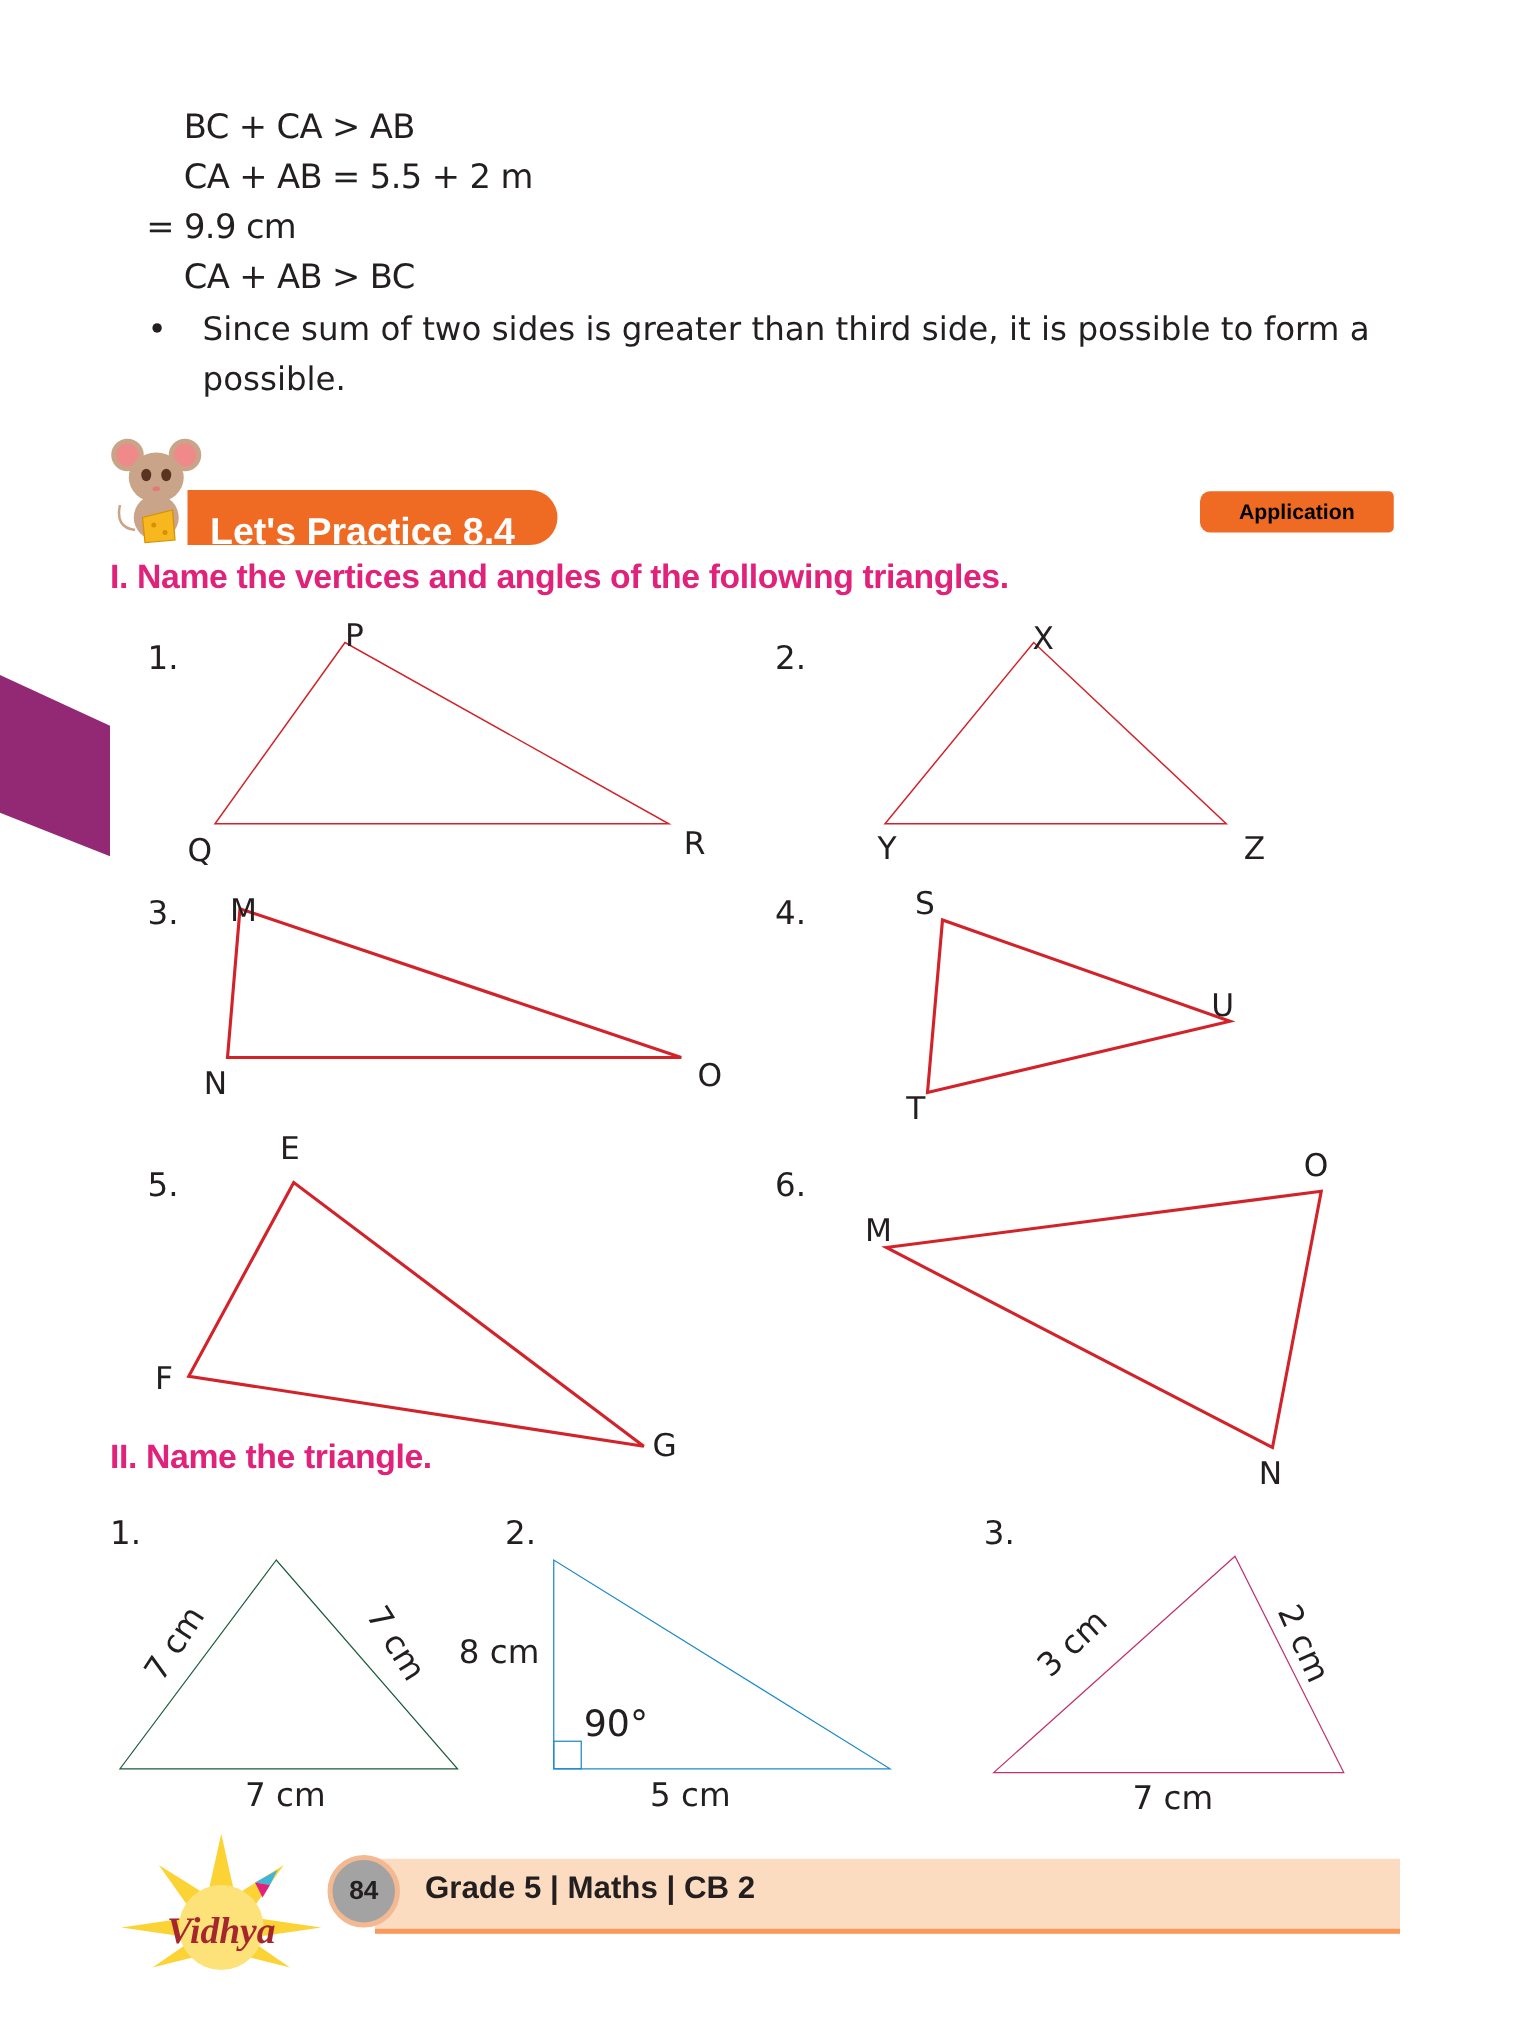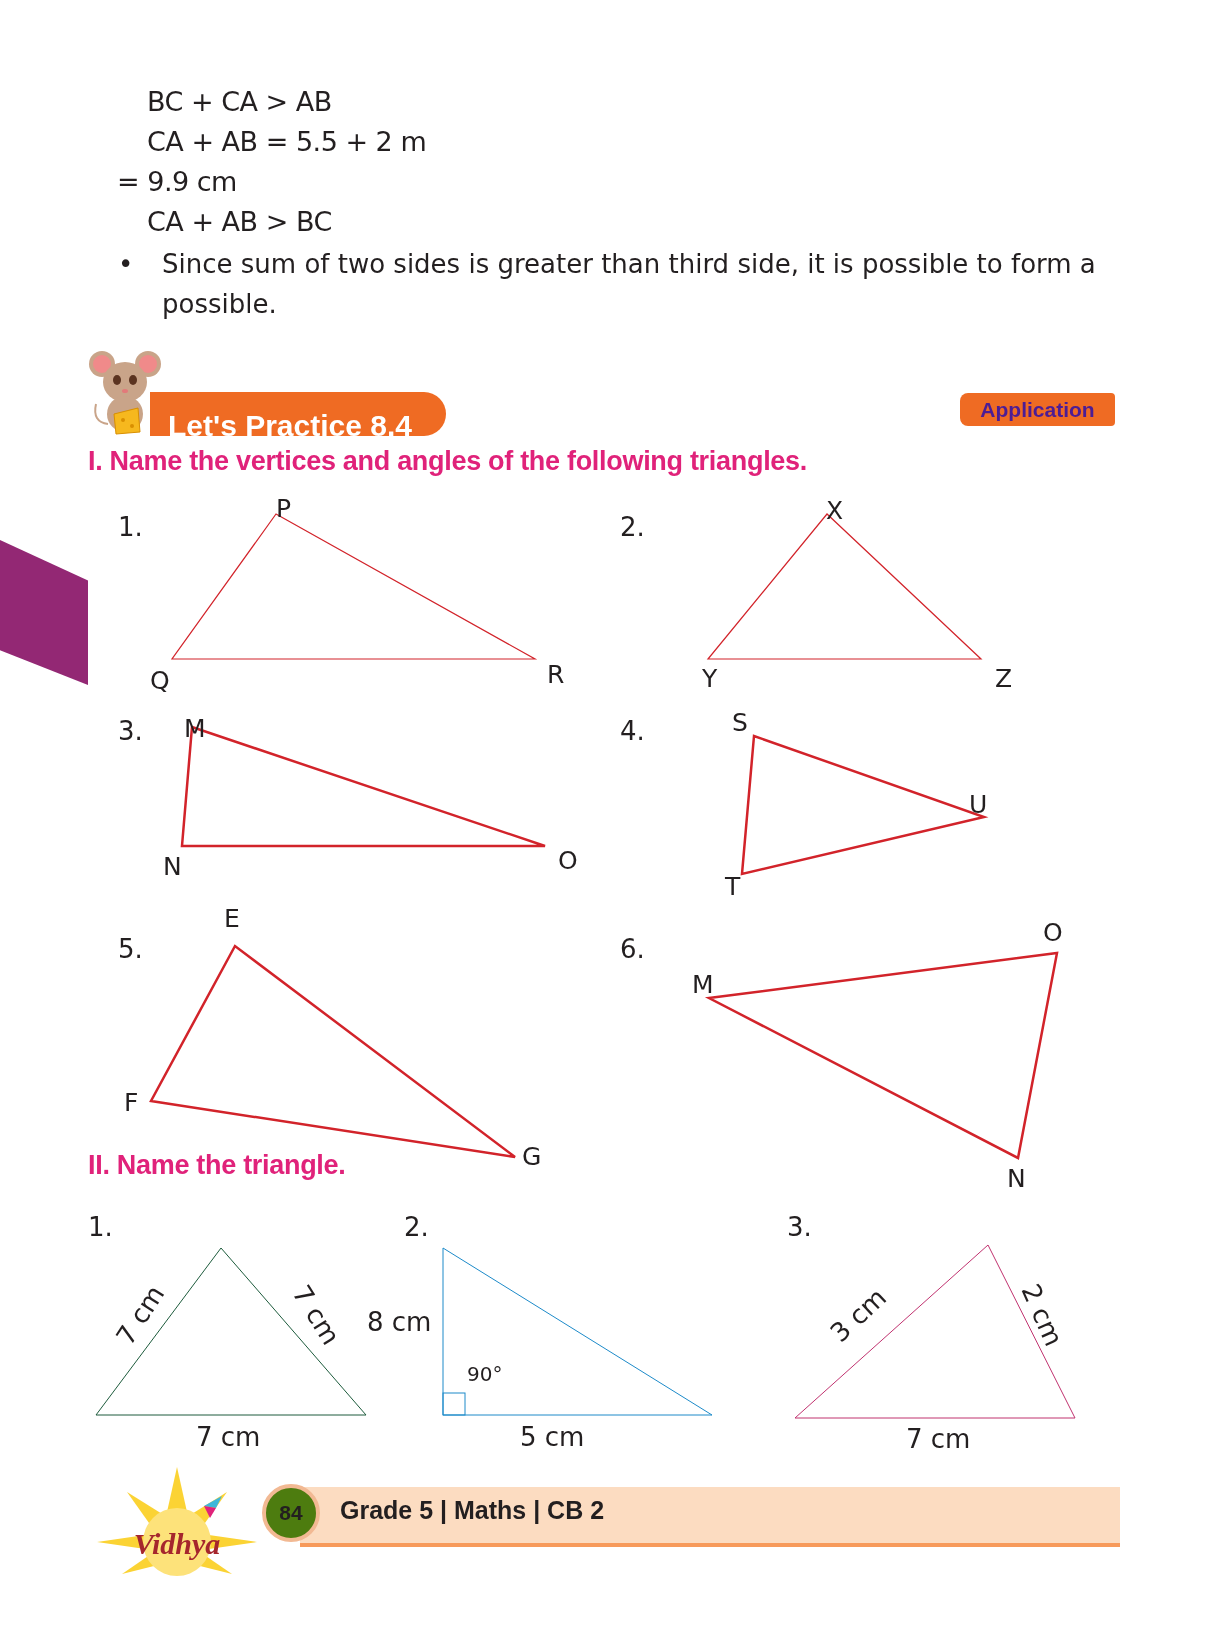--- a/index.html
+++ b/index.html
@@ -3,28 +3,28 @@
 <meta charset="utf-8">
 <style>
   html,body{margin:0;padding:0;background:#fff;}
   body{width:1223px;height:1625px;position:relative;overflow:hidden;font-family:"DejaVu Sans","Liberation Sans",sans-serif;color:#231f20;}
   .abs{position:absolute;}
   .eq{font-size:27px;letter-spacing:-0.5px;line-height:40px;white-space:nowrap;}
   .bullet-line{font-size:26px;line-height:40px;}
   .side-tab{left:0;top:540px;width:88px;height:145px;background:#932874;clip-path:polygon(0 0,100% 28%,100% 100%,0 76%);}
   .practice-pill{left:150px;top:392px;width:296px;height:44px;background:#ef6b23;border-radius:0 22px 22px 0;}
   .practice-label{left:168px;top:392px;font-family:"Liberation Sans",sans-serif;font-weight:bold;font-size:30px;line-height:44px;color:#fff;white-space:nowrap;margin-top:12px;}
-  .app-badge{left:960px;top:393px;width:155px;height:33px;background:#ef6b23;border-radius:8px 4px 4px 8px;color:#4c1d95;font-family:"Liberation Sans",sans-serif;font-weight:bold;font-size:21px;line-height:33px;text-align:center;}
+  .app-badge{left:960px;top:393px;width:155px;height:33px;background:#ef6b23;border-radius:8px 4px 4px 8px;color:#000000;font-family:"Liberation Sans",sans-serif;font-weight:bold;font-size:17px;line-height:33px;text-align:center;}
   .heading{font-family:"Liberation Sans",sans-serif;font-weight:bold;font-size:27px;color:#e0227a;white-space:nowrap;letter-spacing:-0.3px;}
   .qnum{font-size:26px;color:#231f20;}
   .vlabel{font-size:25px;color:#231f20;}
   .dim{font-size:26px;color:#231f20;white-space:nowrap;}
   svg.fig{position:absolute;left:0;top:0;}
   .footer-bar{left:300px;top:1487px;width:820px;height:56px;background:#fcdcc1;border-bottom:4px solid #f79a5b;}
-  .footer-circle{left:262px;top:1484px;width:58px;height:58px;border-radius:50%;background:#4d7c0f;border:4px solid #f2b993;box-sizing:border-box;font-family:"Liberation Sans",sans-serif;font-weight:bold;font-size:21px;line-height:50px;text-align:center;color:#231f20;}
+  .footer-circle{left:262px;top:1484px;width:58px;height:58px;border-radius:50%;background:#a3a3a3;border:4px solid #f2b993;box-sizing:border-box;font-family:"Liberation Sans",sans-serif;font-weight:bold;font-size:21px;line-height:50px;text-align:center;color:#231f20;}
   .footer-text{left:340px;top:1496px;font-family:"Liberation Sans",sans-serif;font-weight:bold;font-size:25px;color:#231f20;white-space:nowrap;}
 </style>
 </head>
 <body>
 
 <div class="abs eq" style="left:147px;top:82px;">BC + CA &gt; AB</div>
 <div class="abs eq" style="left:147px;top:122px;">CA + AB = 5.5 + 2 m</div>
 <div class="abs eq" style="left:117px;top:162px;">= 9.9 cm</div>
 <div class="abs eq" style="left:147px;top:202px;">CA + AB &gt; BC</div>
 <div class="abs bullet-line" style="left:118px;top:244px;">•</div>
@@ -104,21 +104,21 @@
 <div class="abs heading" style="left:88px;top:1150px;">II. Name the triangle.</div>
 
 <div class="abs qnum" style="left:88px;top:1212px;">1.</div>
 <div class="abs dim" style="left:108px;top:1300px;transform:rotate(-57deg);">7 cm</div>
 <div class="abs dim" style="left:284px;top:1300px;transform:rotate(58deg);">7 cm</div>
 <div class="abs dim" style="left:196px;top:1422px;">7 cm</div>
 
 <div class="abs qnum" style="left:404px;top:1212px;">2.</div>
 <div class="abs dim" style="left:367px;top:1307px;">8 cm</div>
 <div class="abs dim" style="left:520px;top:1422px;text-align:right;">5 cm</div>
-<div class="abs dim" style="left:467px;top:1362px;font-size:20px;">90°</div>
+<div class="abs dim" style="left:467px;top:1362px;font-size:29px;">90°</div>
 
 <div class="abs qnum" style="left:787px;top:1212px;">3.</div>
 <div class="abs dim" style="left:826px;top:1300px;transform:rotate(-43deg);">3 cm</div>
 <div class="abs dim" style="left:1010px;top:1300px;transform:rotate(66deg);">2 cm</div>
 <div class="abs dim" style="left:906px;top:1424px;">7 cm</div>
 
 <div class="abs" style="left:92px;top:1462px;width:170px;height:120px;">
   <svg width="170" height="120" viewBox="0 0 170 120">
     <g fill="#fbd334">
       <polygon points="85,5 95,50 75,50"></polygon>

